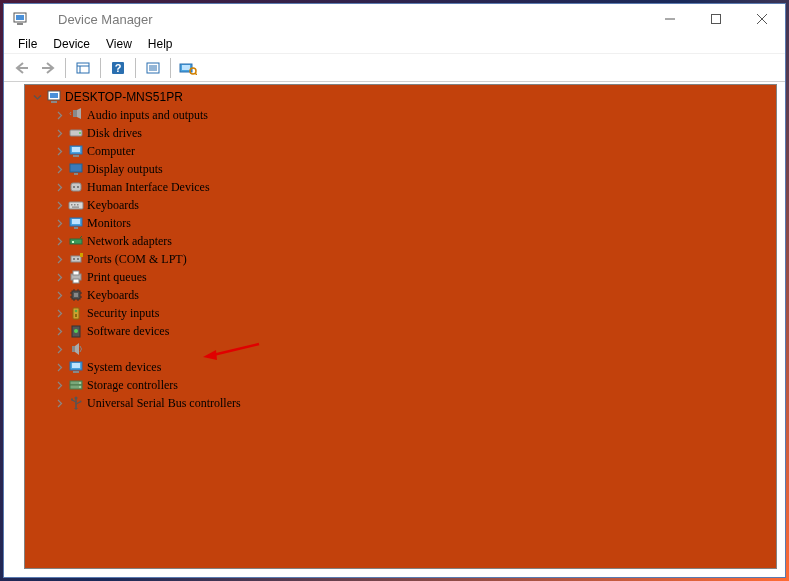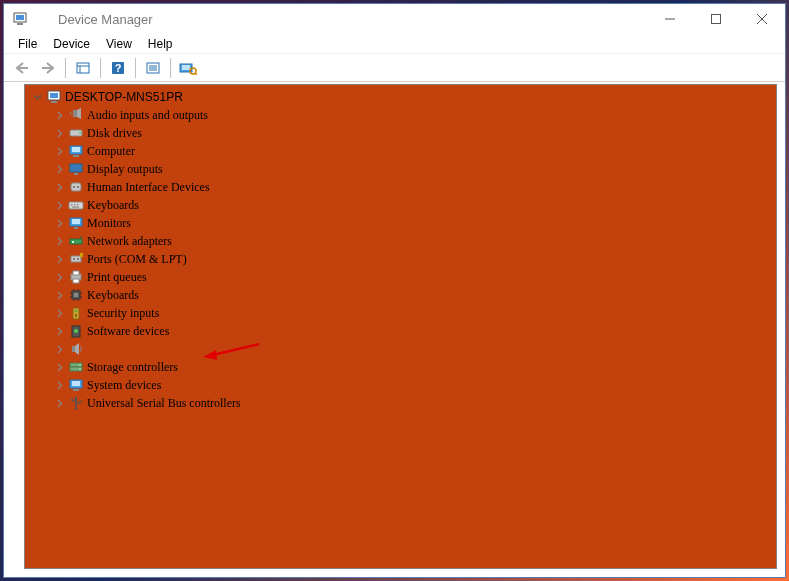--- a/index.html
+++ b/index.html
@@ -438,39 +438,39 @@
             </li>
             <li>
               <div class="node-row">
                 <span class="chevron">
                   <svg width="9" height="9" viewBox="0 0 9 9">
                     <path d="M3 1 L6.5 4.5 L3 8" fill="none" stroke="#888" stroke-width="1.2"></path>
                   </svg>
                 </span>
                 <span class="dev-icon">
                   <svg width="16" height="16" viewBox="0 0 16 16">
+                    <use href="#ic-system"></use>
+                  </svg>
+                </span>
+                <span class="node-label">System devices</span>
+              </div>
+            </li>
+            <li>
+              <div class="node-row">
+                <span class="chevron">
+                  <svg width="9" height="9" viewBox="0 0 9 9">
+                    <path d="M3 1 L6.5 4.5 L3 8" fill="none" stroke="#888" stroke-width="1.2"></path>
+                  </svg>
+                </span>
+                <span class="dev-icon">
+                  <svg width="16" height="16" viewBox="0 0 16 16">
                     <use href="#ic-storage"></use>
                   </svg>
                 </span>
                 <span class="node-label">Storage controllers</span>
-              </div>
-            </li>
-            <li>
-              <div class="node-row">
-                <span class="chevron">
-                  <svg width="9" height="9" viewBox="0 0 9 9">
-                    <path d="M3 1 L6.5 4.5 L3 8" fill="none" stroke="#888" stroke-width="1.2"></path>
-                  </svg>
-                </span>
-                <span class="dev-icon">
-                  <svg width="16" height="16" viewBox="0 0 16 16">
-                    <use href="#ic-system"></use>
-                  </svg>
-                </span>
-                <span class="node-label">System devices</span>
               </div>
             </li>
             <li>
               <div class="node-row">
                 <span class="chevron">
                   <svg width="9" height="9" viewBox="0 0 9 9">
                     <path d="M3 1 L6.5 4.5 L3 8" fill="none" stroke="#888" stroke-width="1.2"></path>
                   </svg>
                 </span>
                 <span class="dev-icon">

